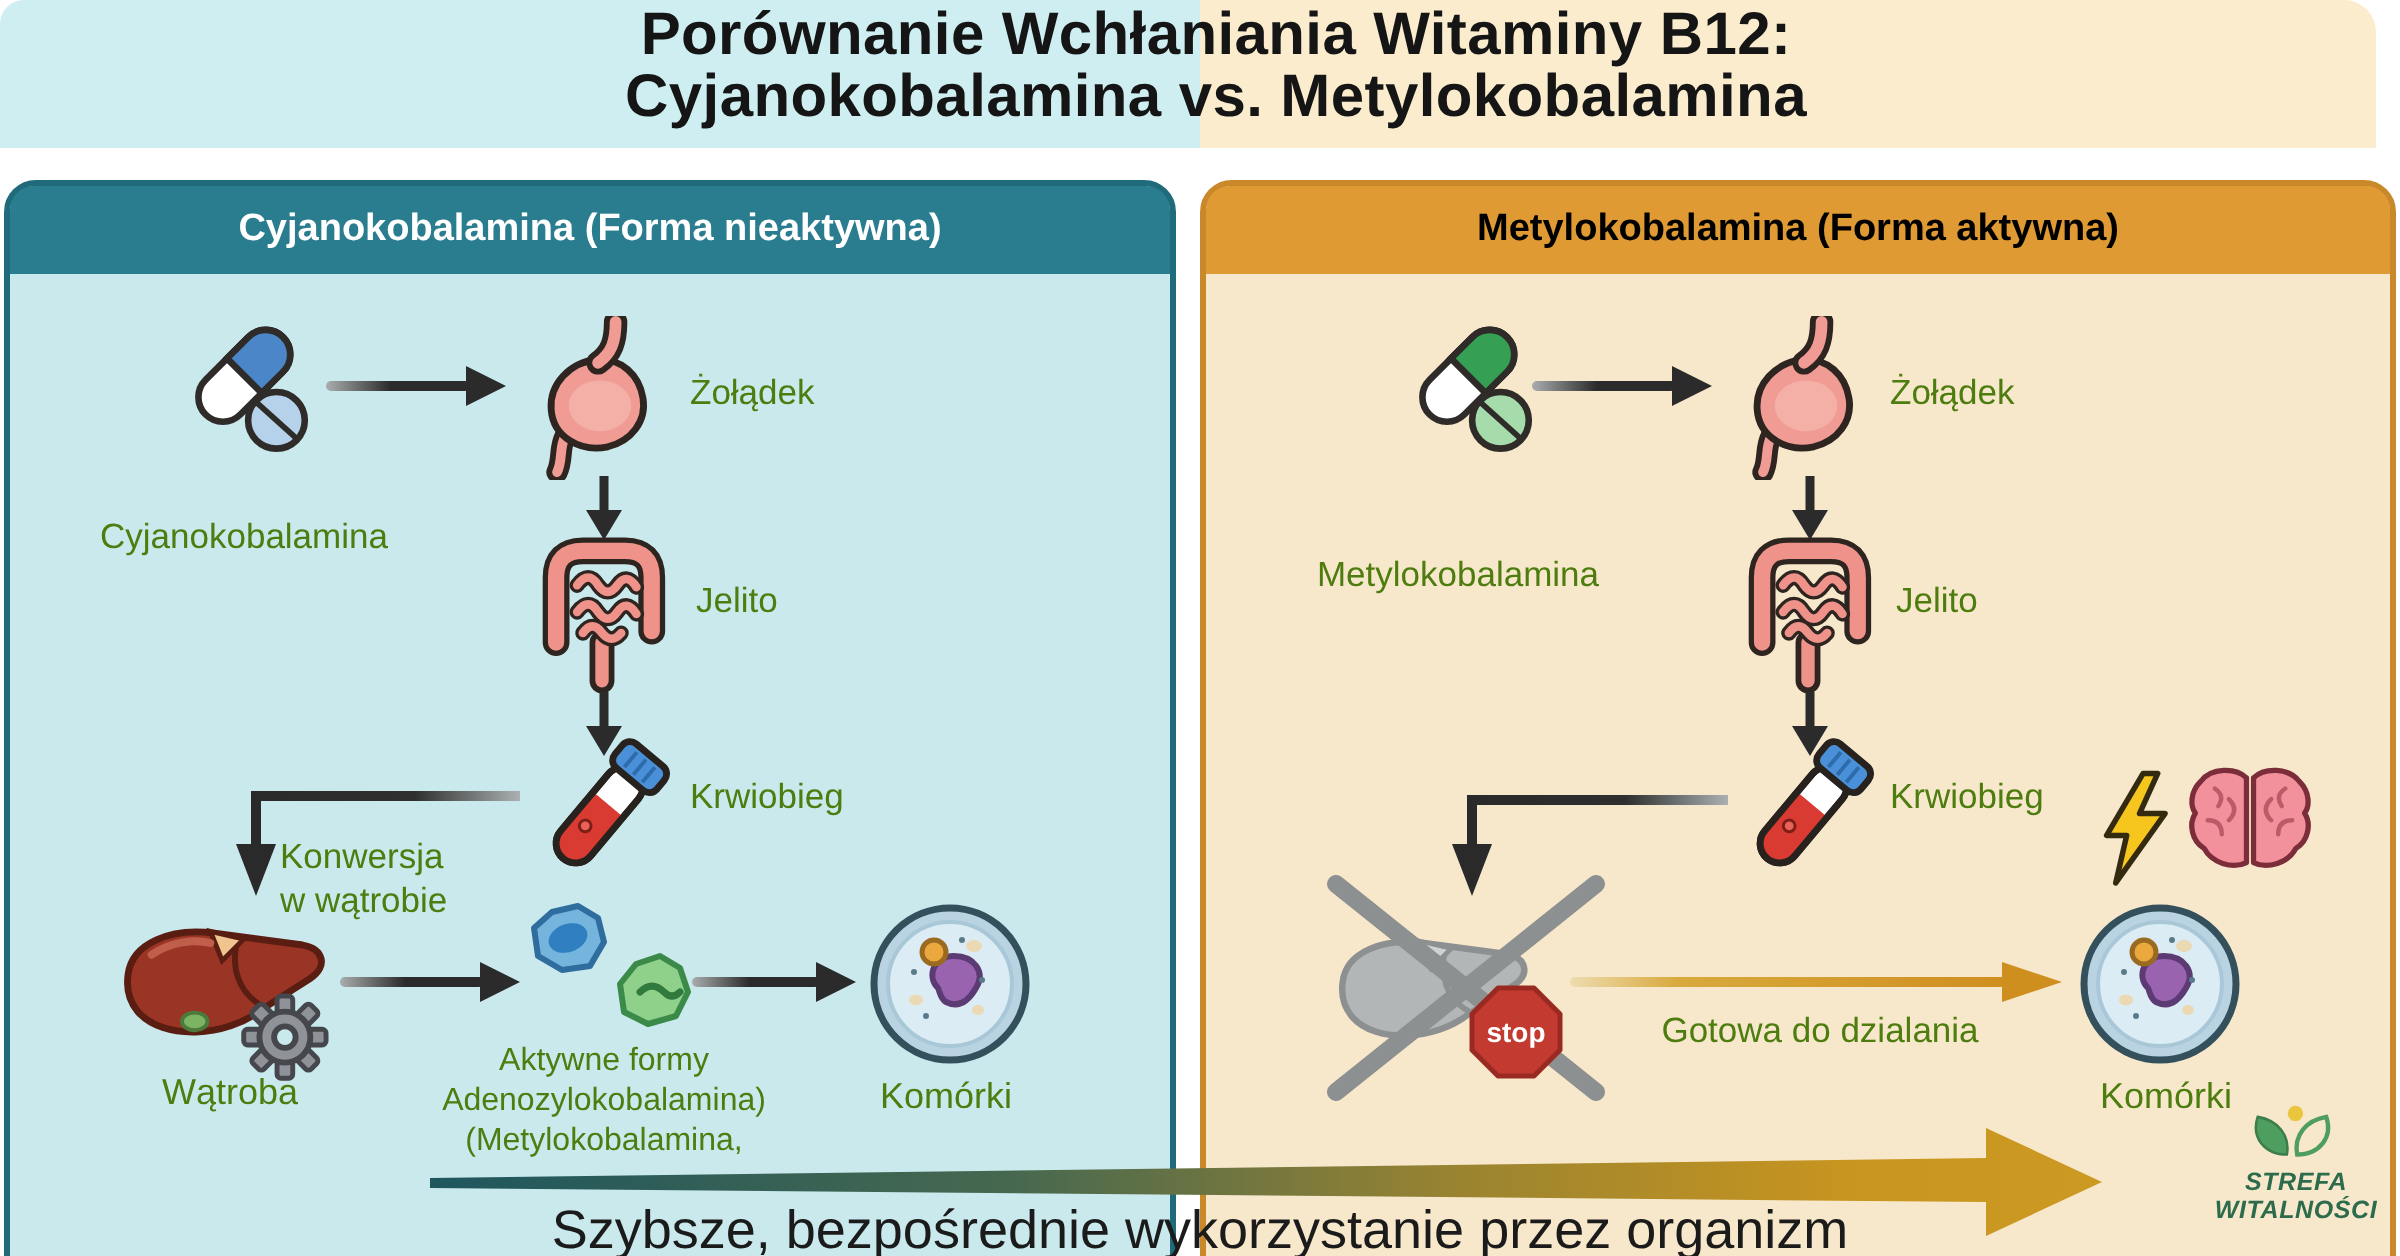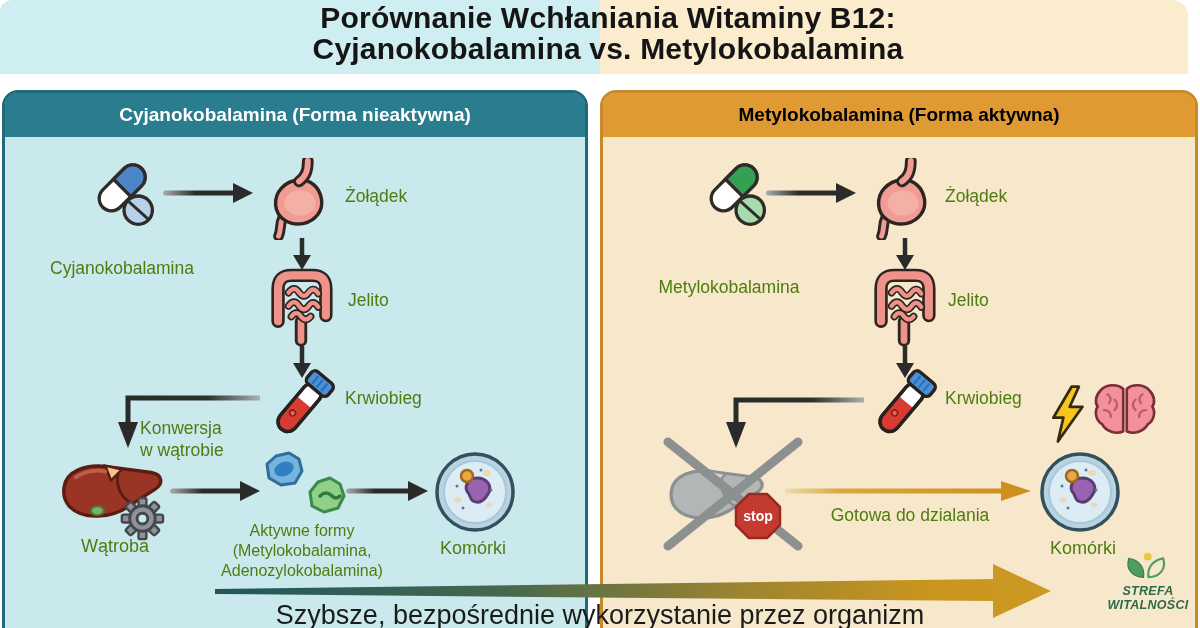--- a/index.html
+++ b/index.html
@@ -192,22 +192,22 @@
   <span class="icon" style="left:258px;top:450px;">
     <svg viewBox="0 0 92 72" width="92" height="72">
       <polygon points="18,6 31,3 41,9 44,21 37,33 23,35 11,28 9,14" fill="#74b4dd" stroke="#2f6d9e" stroke-width="3" stroke-linejoin="round"></polygon>
       <ellipse cx="26" cy="19" rx="10" ry="7" fill="#2f7fc1" transform="rotate(-20 26 19)"></ellipse>
       <polygon points="60,32 72,28 82,34 86,46 80,58 66,62 54,56 52,42" fill="#8fd08a" stroke="#3c8a4a" stroke-width="3" stroke-linejoin="round"></polygon>
       <path d="M62 46 q6 -6 12 0 q4 4 8 0" stroke="#2f7a3c" stroke-width="3.5" fill="none" stroke-linecap="round"></path>
     </svg>
   </span>
   <div class="lbl lbl-c small" style="left:207px;top:521px;width:190px;text-align:center;">
     <div>Aktywne formy</div>
+    <div>Adenozylokobalamina)</div>
     <div>(Metylokobalamina,</div>
-    <div>Adenozylokobalamina)</div>
   </div>
 
   <span class="icon" style="left:346px;top:478px;">
     <svg viewBox="0 0 84 26" width="84" height="26">
       <rect x="0" y="10.5" width="64" height="5" rx="2.5" fill="url(#agrad)"></rect>
       <polygon points="62,3 82,13 62,23" fill="#2b2b2b"></polygon>
     </svg>
   </span>
 
   <span class="icon" style="left:433px;top:450px;">

